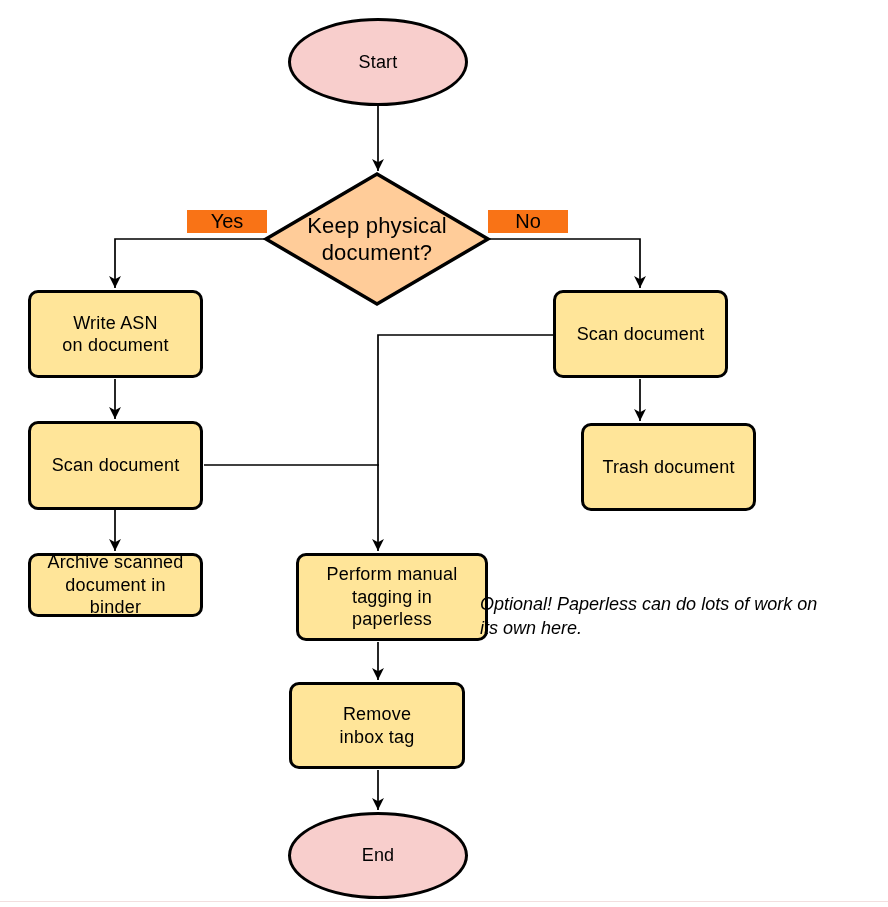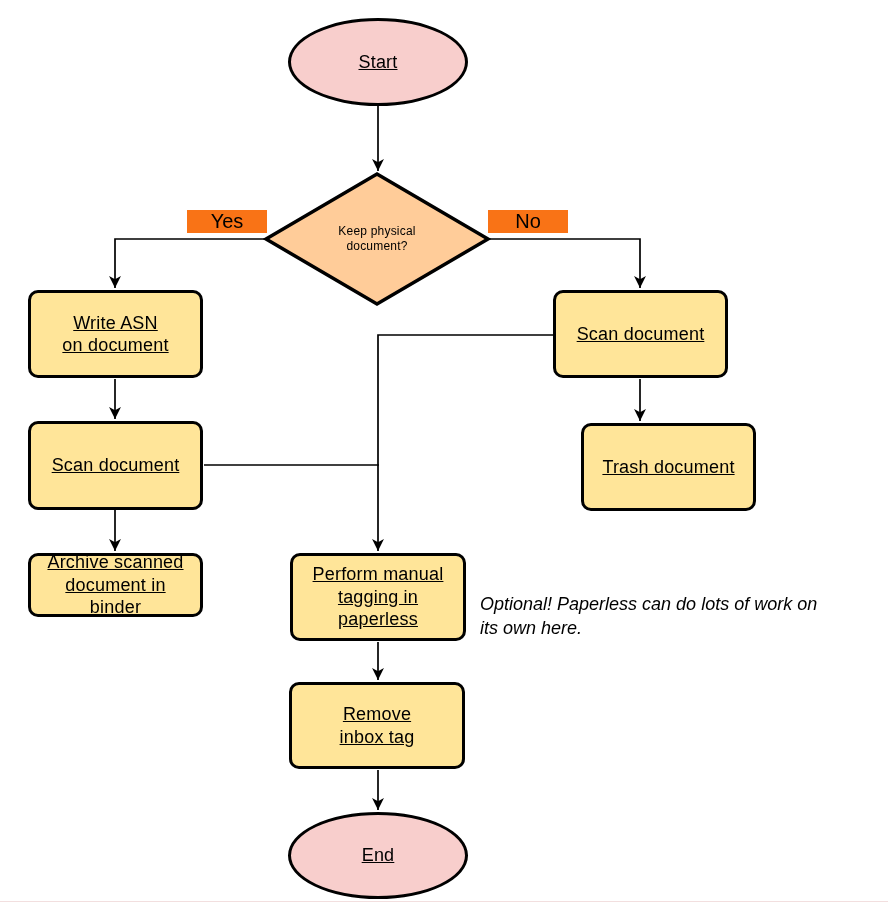--- a/index.html
+++ b/index.html
@@ -33,36 +33,35 @@
     display:flex;align-items:center;justify-content:center;
     text-align:center;
     white-space:pre-line;
     background:var(--process-fill);
     border:3.5px solid var(--stroke-color);
     border-radius:10px;
     font-size:18px;
     line-height:1.25;
     letter-spacing:0.2px;
     padding:4px;
-    text-decoration:underline;
   }
   .terminal{
     background:var(--terminal-fill);
     border-radius:50%;
   }
   .decision-wrap{
     position:absolute;
     left:263px;top:171px;width:228px;height:136px;
   }
   .decision-wrap svg{display:block;width:100%;height:100%;}
   .decision-label{
     position:absolute;inset:0;
     display:flex;align-items:center;justify-content:center;
     text-align:center;white-space:pre-line;
-    font-size:12px;line-height:1.25;letter-spacing:0.2px;
+    font-size:22px;line-height:1.25;letter-spacing:0.2px;
   }
   .edge-label{
     position:absolute;
     width:80px;
     text-align:center;
     font-size:20px;
     background:#f97316;
   }
   .annotation{
     position:absolute;
@@ -119,21 +118,21 @@
   <div class="node" style="left:28px;top:421px;width:175px;height:89px;">Scan document</div>
 
   <div class="node" style="left:28px;top:553px;width:175px;height:64px;">Archive scanned
 document in
 binder</div>
 
   <div class="node" style="left:553px;top:290px;width:175px;height:88px;">Scan document</div>
 
   <div class="node" style="left:553px;top:423px;width:175px;height:88px;margin-left:28px;">Trash document</div>
 
-  <div class="node" style="left:290px;top:553px;width:176px;height:88px;">Perform manual
+  <div class="node" style="left:296px;top:553px;width:192px;height:88px;">Perform manual
 tagging in
 paperless</div>
 
   <div class="annotation">Optional! Paperless can do lots of work on
 its own here.</div>
 
   <div class="node" style="left:289px;top:682px;width:176px;height:87px;">Remove
 inbox tag</div>
 
   <div class="node terminal" style="left:288px;top:812px;width:180px;height:87px;">End</div>

